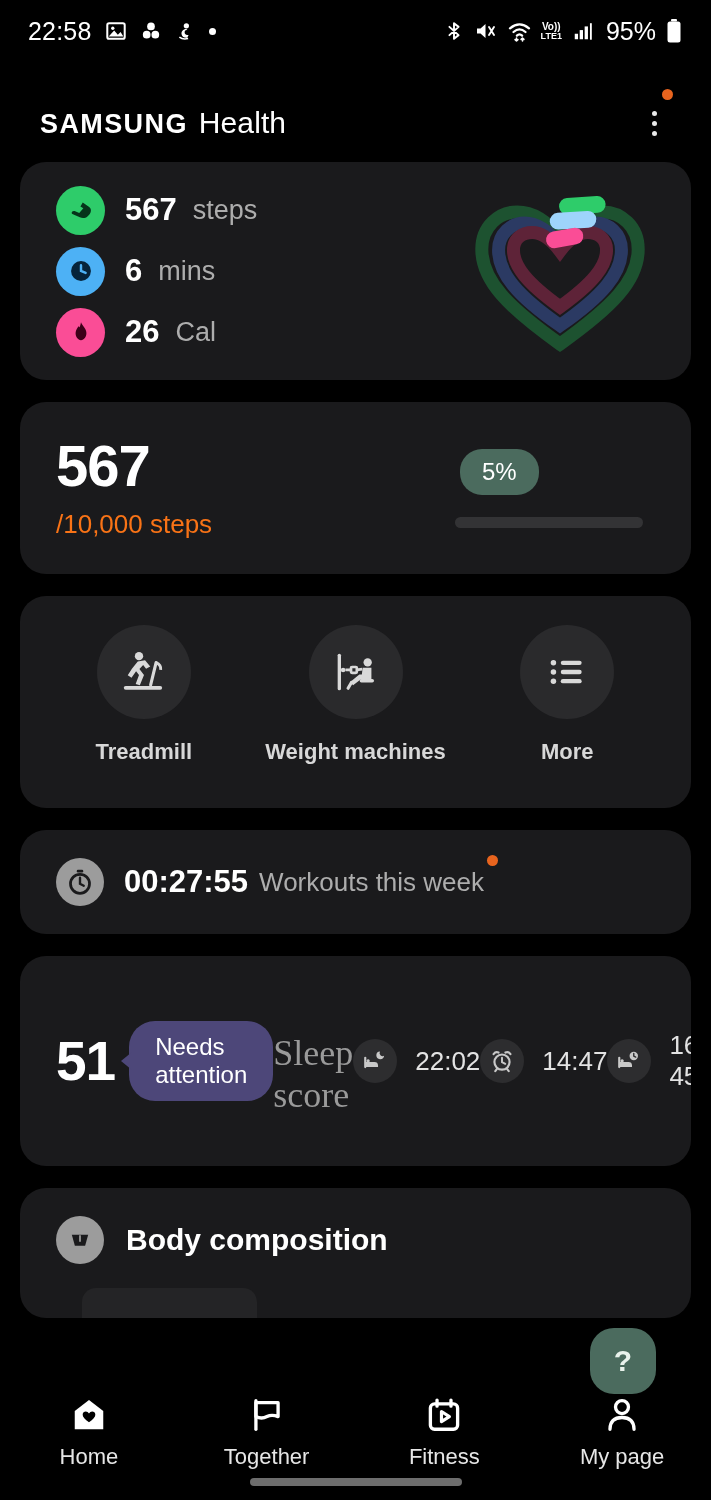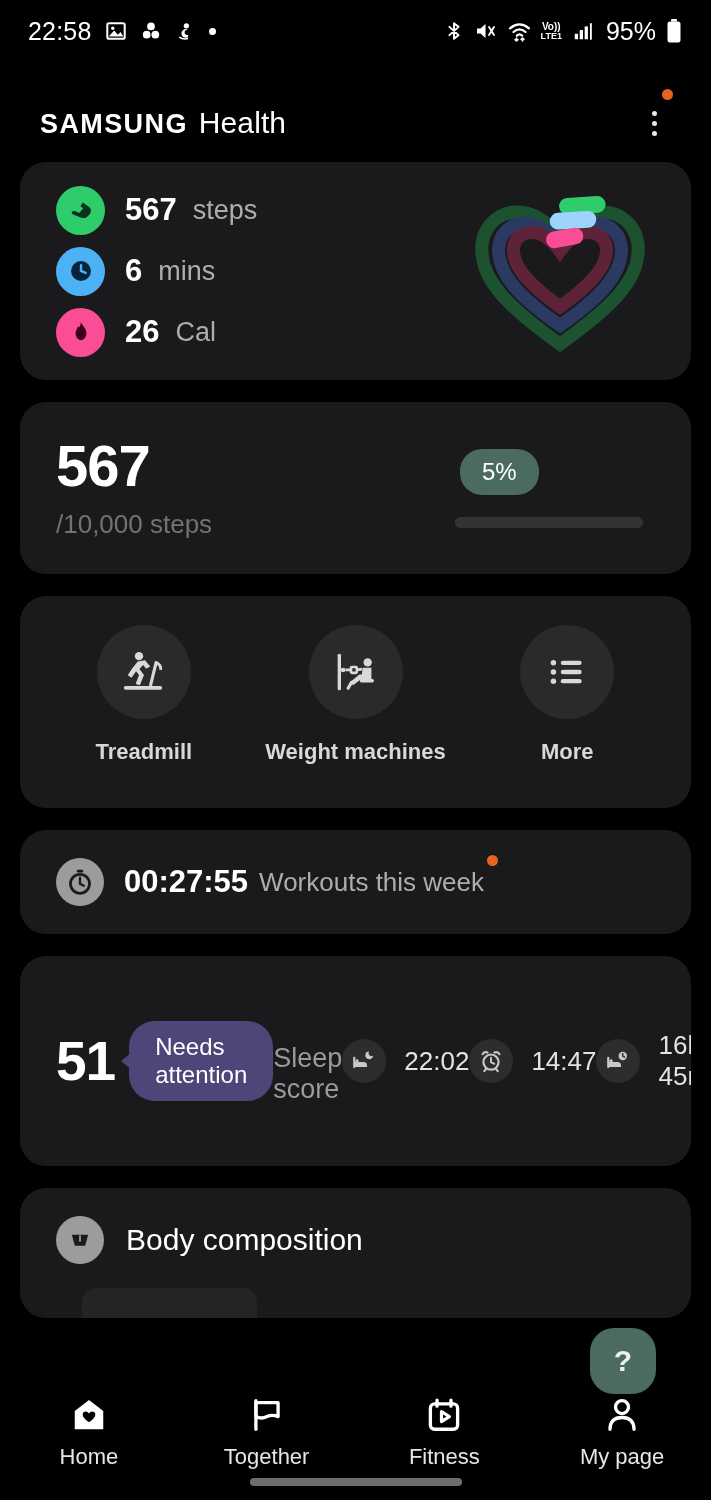--- a/index.html
+++ b/index.html
@@ -64,21 +64,21 @@
   .act-ic.steps{ background:#2ecc6a; }
   .act-ic.mins { background:#4db1f5; }
   .act-ic.cal  { background:#fa4d96; }
   .act-val { font-size:31px; font-weight:700; color:#fff; }
   .act-unit{ font-size:27px; font-weight:400; color:#adadad; margin-left:-4px; }
   .heart-wrap { margin-left:auto; width:190px; height:175px; position:relative; }
 
   
   .card-steps { height:172px; display:flex; align-items:center; padding:0 36px; }
   .steps-big { font-size:58px; font-weight:700; color:#fff; line-height:1; letter-spacing:-1px;}
-  .steps-sub { font-size:26px; color:#737373; margin-top:14px;text-align:right; }
+  .steps-sub { font-size:26px; color:#f97316; margin-top:14px;text-align:right; }
   .steps-right { margin-left:auto; width:200px; display:flex; flex-direction:column; align-items:flex-start; }
   .pct-pill {
     background:#4b6b5e; color:#fff; font-size:24px; font-weight:500;
     border-radius:22px; padding:9px 22px; margin-bottom:22px; margin-left:5px;
   }
   .bar-track { width:188px; height:11px; border-radius:6px; background:#333335; overflow:hidden; }
   .bar-fill { height:100%; border-radius:6px; background:#18d46c; }
 
   
   .card-shortcuts { height:212px; display:flex; align-items:center; padding:0 18px 14px; }
@@ -103,31 +103,31 @@
   .sleep-score { font-size:55px; font-weight:700; color:#fff; line-height:1; letter-spacing:-1px; }
   .sleep-badge {
     background:#4d4779; color:#fff; font-size:24px; font-weight:500;
     padding:12px 26px; border-radius:26px; position:relative;
   }
   .sleep-badge:before{
     content:""; position:absolute; left:-8px; top:50%; transform:translateY(-50%);
     border-top:9px solid transparent; border-bottom:9px solid transparent;
     border-right:11px solid #4d4779;
   }
-  .sleep-label { font-size:27px; color:#9a9a9a; margin-top:26px; }
+  .sleep-label { font-size:36px; color:#9a9a9a; margin-top:26px;font-family:Liberation Serif, serif; }
   .sleep-right { margin-left:auto; display:flex; padding-right:52px;}
   .sl-row { display:flex; align-items:center; gap:18px; }
   .sl-ic { width:44px;height:44px;border-radius:50%; background:#2d2d2f; display:flex;align-items:center;justify-content:center; flex:none;}
   .sl-val{ font-size:26px; color:#e3e3e3; }
 
   
   .card-body { height:130px; padding:28px 36px 0; position:relative; }
   .bc-head { display:flex; align-items:center; gap:22px; }
   .bc-circle { width:48px;height:48px;border-radius:50%; background:#9c9c9c; display:flex;align-items:center;justify-content:center; flex:none;}
-  .bc-title { font-size:30px; font-weight:400; color:#fff; }
+  .bc-title { font-size:30px; font-weight:700; color:#fff; }
   .bc-ghost {
     position:absolute; left:62px; bottom:-10px;
     width:175px; height:40px; border-radius:14px 14px 0 0; background:#242426;
   }
 
   
   .fab {
     position:absolute; right:55px; bottom:106px;
     width:66px;height:66px;border-radius:24px; background:#4b6b5e;
     display:flex;align-items:center;justify-content:center;

